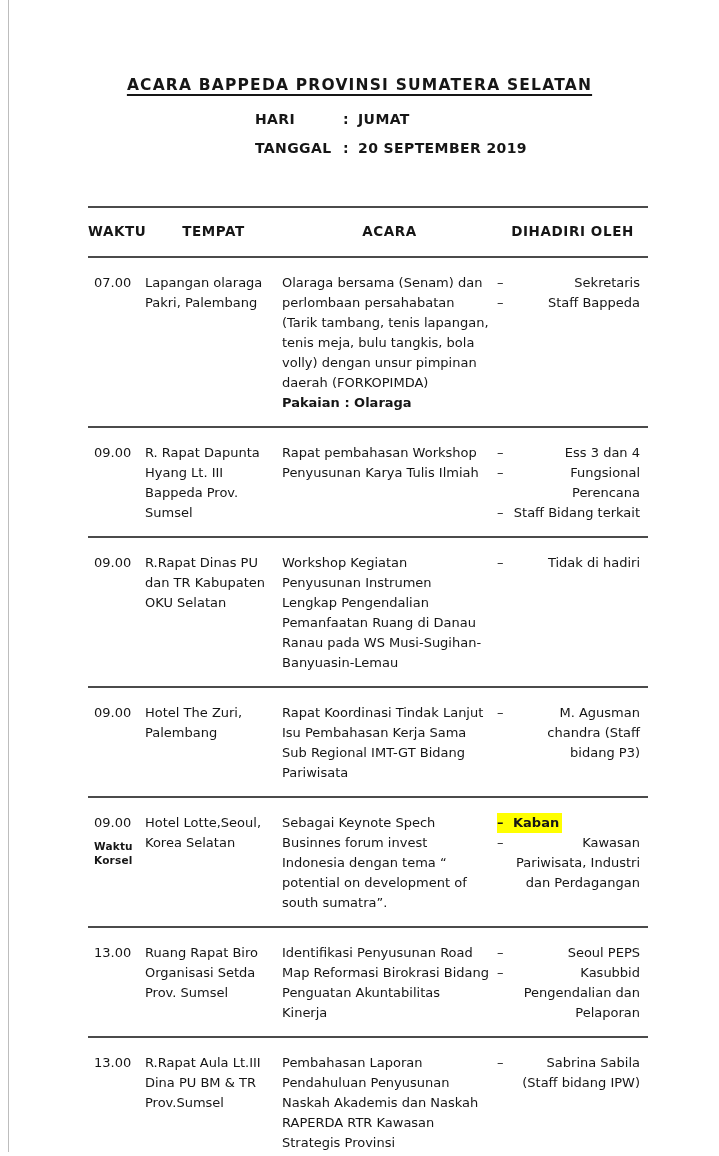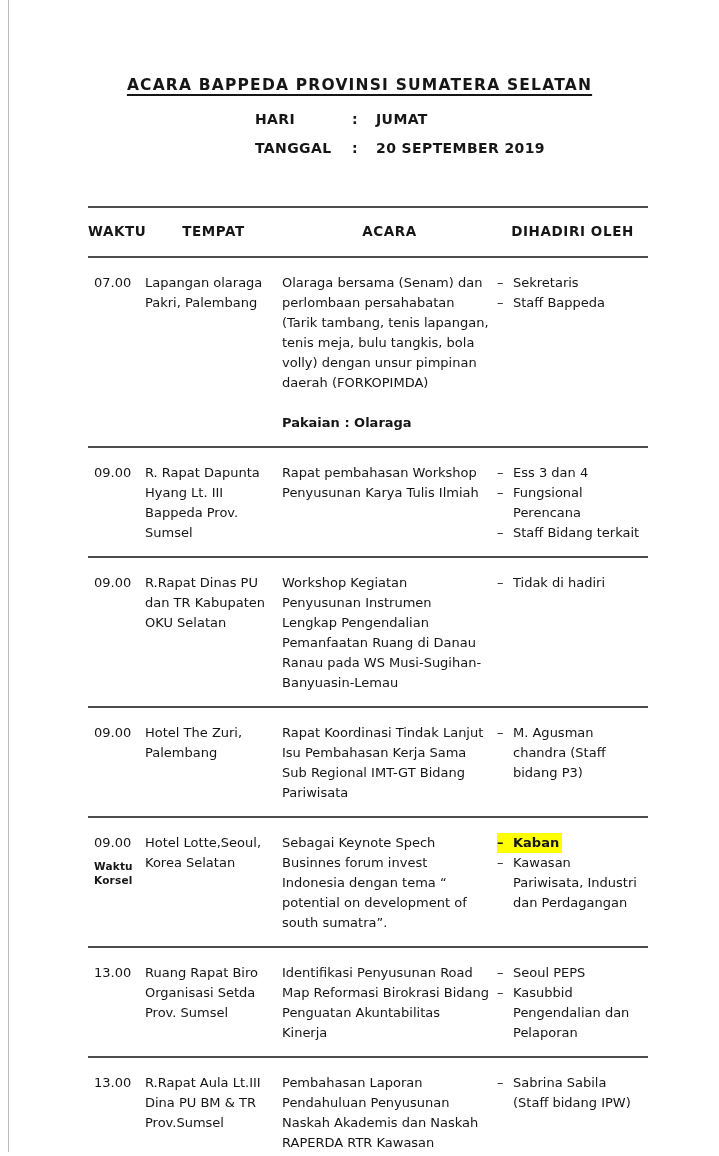--- a/index.html
+++ b/index.html
@@ -30,21 +30,20 @@
     text-underline-offset: 4px;
     text-decoration-thickness: 1.5px;
   }
   .info-block { margin: 17px 0 0 255px; }
   .info-row {
     display: flex;
     font-size: 14px;
     font-weight: bold;
     letter-spacing: 0.4px;
     margin-bottom: 13px;
-    gap: 9px;
   }
   .info-label { width: 88px; }
   .info-colon { margin-right: 9px; }
 
   table.schedule {
     margin: 50px 0 0 88px;
     width: 560px;
     border-collapse: collapse;
     table-layout: fixed;
   }
@@ -66,25 +65,25 @@
     border-bottom: 2px solid #4b4b4b;
   }
   td.c-waktu { padding-left: 6px; padding-right: 2px; }
   .waktu-note {
     font-size: 10.5px;
     font-weight: bold;
     line-height: 14px;
     margin-top: 6px;
     letter-spacing: 0.2px;
   }
-  .acara-bold { font-weight: bold; margin-top: 20px; }
+  .acara-bold { font-weight: bold; }
   ul.att-list { list-style: none; margin: 0; padding: 0; }
   li.att { display: flex; }
   li.att .dash { flex: 0 0 16px; }
-  li.att .att-text { flex: 1; }
+  li.att .att-text { flex: 1; text-align: right; }
   li.att.hl {
     width: max-content;
     max-width: 100%;
     background: #ffff00;
     font-weight: bold;
     padding-right: 3px;
   }
 </style>
 </head>
 <body>

